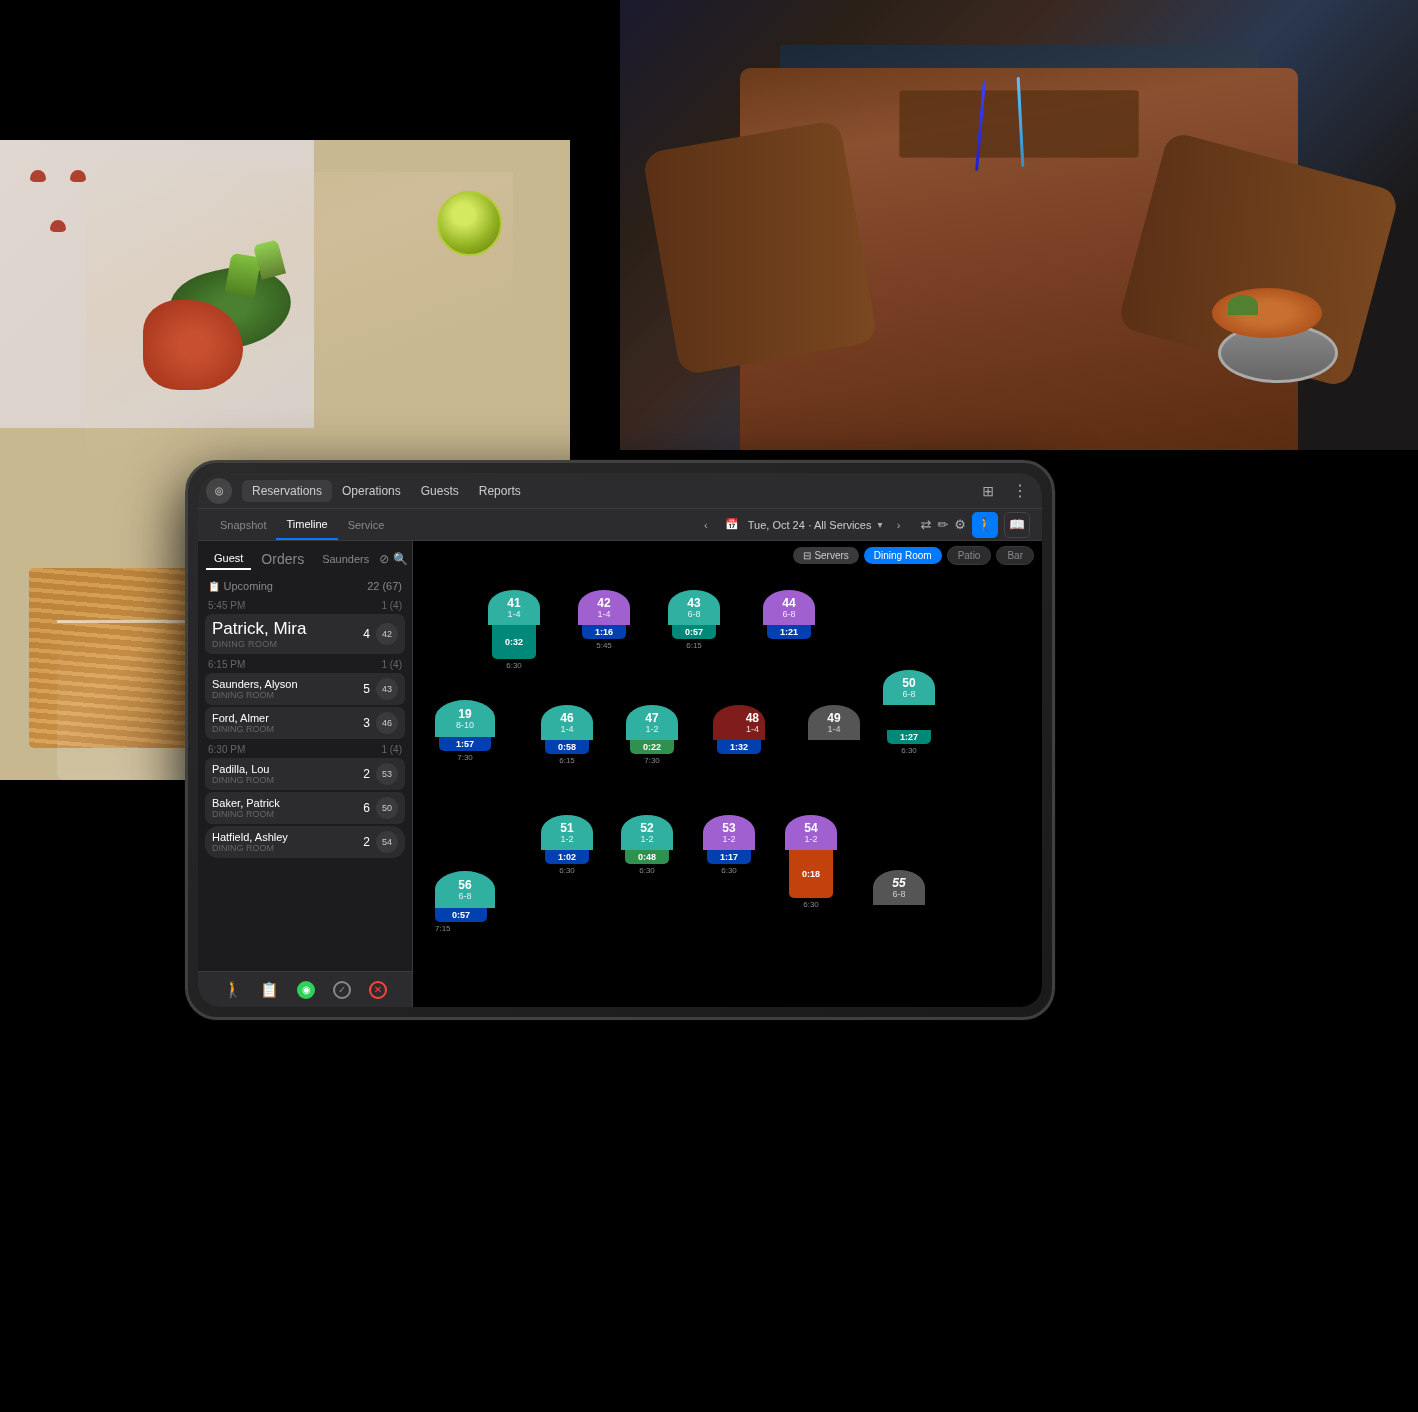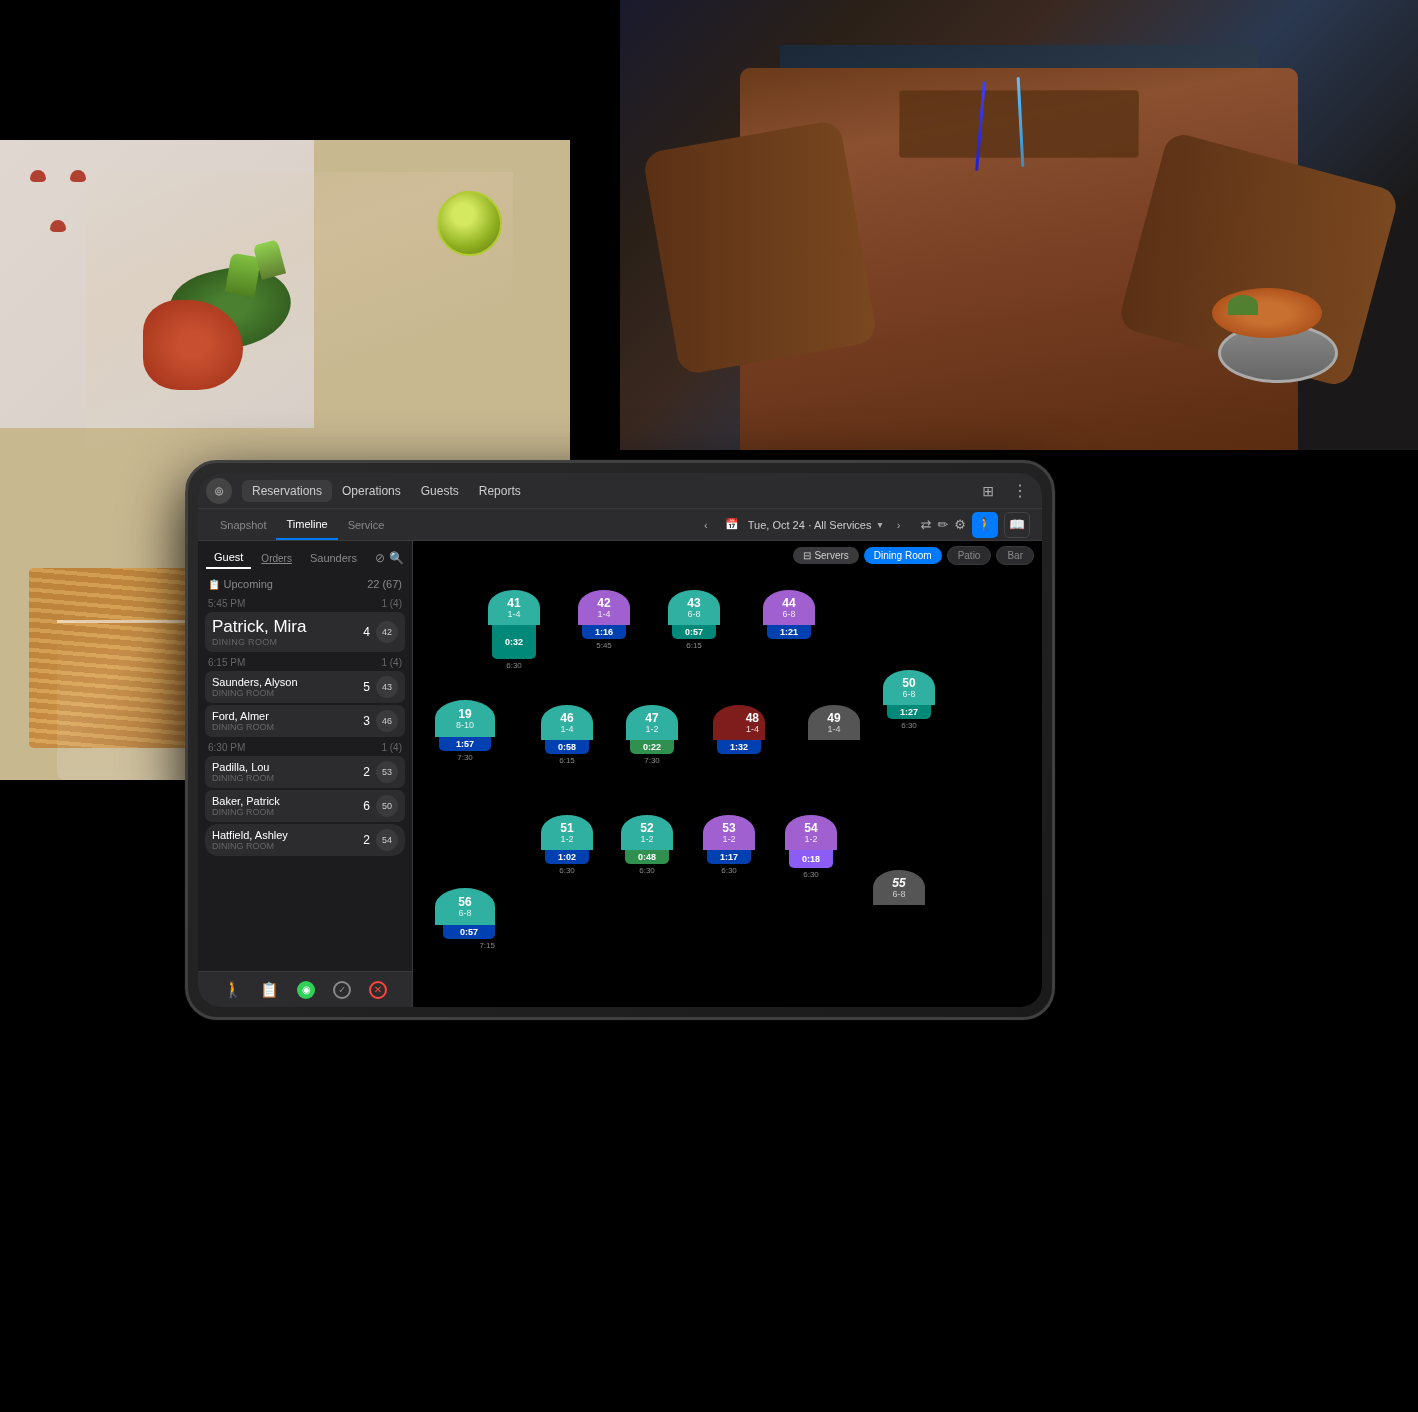--- a/index.html
+++ b/index.html
@@ -114,21 +114,21 @@
         <div style="width:26px;height:26px;background:#2c2c2e;border-radius:5px;display:flex;align-items:center;justify-content:center;font-size:13px;color:#888;cursor:pointer;border:1px solid #444;">📖</div>
       </div>
     </div>
 
     <div style="display:flex;flex:1;overflow:hidden;">
 
       <div style="width:215px;background:#1c1c1e;border-right:1px solid #3a3a3c;display:flex;flex-direction:column;flex-shrink:0;overflow:hidden;">
 
         <div style="display:flex;align-items:center;padding:6px 8px 2px;gap:2px;">
           <div style="font-size:11px;color:#fff;padding:4px 8px;cursor:pointer;border-bottom:2px solid #fff;">Guest</div>
-          <div style="font-size:10px;color:#888;padding:4px 8px;cursor:pointer;text-decoration:underline;">Orders</div>
+          <div style="font-size:14px;color:#888;padding:4px 8px;cursor:pointer;">Orders</div>
           <div style="font-size:11px;color:#888;padding:4px 8px;cursor:pointer;">Saunders</div>
           <div style="margin-left:auto;display:flex;gap:4px;">
             <div style="color:#888;font-size:12px;cursor:pointer;">⊘</div>
             <div style="color:#888;font-size:12px;cursor:pointer;">🔍</div>
           </div>
         </div>
 
         <div style="display:flex;justify-content:space-between;align-items:center;padding:5px 10px;margin-top:2px;">
           <div style="font-size:11px;color:#888;display:flex;align-items:center;gap:3px;">
             <span style="font-size:10px;">📋</span>
@@ -322,21 +322,21 @@
             <div style="background:#3a3a3c;border-radius:0 0 5px 5px;padding:2px 6px;min-width:44px;text-align:center;visibility:hidden;">
               <div style="font-size:9px;">-</div>
             </div>
           </div>
 
           <div style="position:absolute;left:470px;top:100px;display:flex;flex-direction:column;align-items:center;cursor:pointer;">
             <div style="background:#30b0a0;border-radius:50% 50% 0 0;padding:7px 6px 5px;min-width:52px;text-align:center;">
               <div style="font-size:12px;font-weight:700;color:#fff;line-height:1;">50</div>
               <div style="font-size:9px;color:rgba(255,255,255,0.85);line-height:1.2;">6-8</div>
             </div>
-            <div style="background:#008878;border-radius:0 0 5px 5px;padding:2px 6px;min-width:44px;text-align:center;">
+            <div style="background:#008878;border-radius:0 0 5px 5px;padding:2px 6px;min-width:44px;text-align:center;margin-top:25px;">
               <div style="font-size:9px;font-weight:600;color:#fff;">1:27</div>
             </div>
             <div style="font-size:8px;color:#888;margin-top:2px;">6:30</div>
           </div>
 
           <div style="position:absolute;left:128px;top:245px;display:flex;flex-direction:column;align-items:center;cursor:pointer;">
             <div style="background:#30b0a0;border-radius:50% 50% 0 0;padding:7px 6px 5px;min-width:52px;text-align:center;">
               <div style="font-size:12px;font-weight:700;color:#fff;line-height:1;">51</div>
               <div style="font-size:9px;color:rgba(255,255,255,0.85);line-height:1.2;">1-2</div>
             </div>
@@ -366,34 +366,34 @@
               <div style="font-size:9px;font-weight:600;color:#fff;">1:17</div>
             </div>
             <div style="font-size:8px;color:#888;margin-top:2px;">6:30</div>
           </div>
 
           <div style="position:absolute;left:372px;top:245px;display:flex;flex-direction:column;align-items:center;cursor:pointer;">
             <div style="background:#a060d0;border-radius:50% 50% 0 0;padding:7px 6px 5px;min-width:52px;text-align:center;">
               <div style="font-size:12px;font-weight:700;color:#fff;line-height:1;">54</div>
               <div style="font-size:9px;color:rgba(255,255,255,0.85);line-height:1.2;">1-2</div>
             </div>
-            <div style="background:#8b5cf6;border-radius:0 0 5px 5px;padding:4px 6px;min-width:44px;text-align:center;">
+            <div style="background:#c2410c;border-radius:0 0 5px 5px;padding:19px 6px;min-width:44px;text-align:center;">
               <div style="font-size:9px;font-weight:600;color:#fff;">0:18</div>
             </div>
             <div style="font-size:8px;color:#888;margin-top:2px;">6:30</div>
           </div>
 
           <div style="position:absolute;left:460px;top:300px;display:flex;flex-direction:column;align-items:center;cursor:pointer;">
             <div style="background:#555;border-radius:50% 50% 0 0;padding:7px 6px 5px;min-width:52px;text-align:center;">
               <div style="font-size:12px;font-weight:700;color:#fff;line-height:1;font-style:italic;">55</div>
               <div style="font-size:9px;color:rgba(255,255,255,0.7);line-height:1.2;">6-8</div>
             </div>
           </div>
 
-          <div style="position:absolute;left:22px;top:318px;display:flex;flex-direction:column;align-items:flex-end;cursor:pointer;">
+          <div style="position:absolute;left:22px;top:301px;display:flex;flex-direction:column;align-items:flex-start;cursor:pointer;">
             <div style="background:#30b0a0;border-radius:50% 50% 0 0;padding:8px 8px 6px;min-width:60px;text-align:center;">
               <div style="font-size:12px;font-weight:700;color:#fff;line-height:1;">56</div>
               <div style="font-size:9px;color:rgba(255,255,255,0.85);line-height:1.2;">6-8</div>
             </div>
             <div style="background:#0040b0;border-radius:0 0 5px 5px;padding:2px 8px;min-width:52px;text-align:center;">
               <div style="font-size:9px;font-weight:600;color:#fff;">0:57</div>
             </div>
             <div style="font-size:8px;color:#888;margin-top:2px;">7:15</div>
           </div>
 

